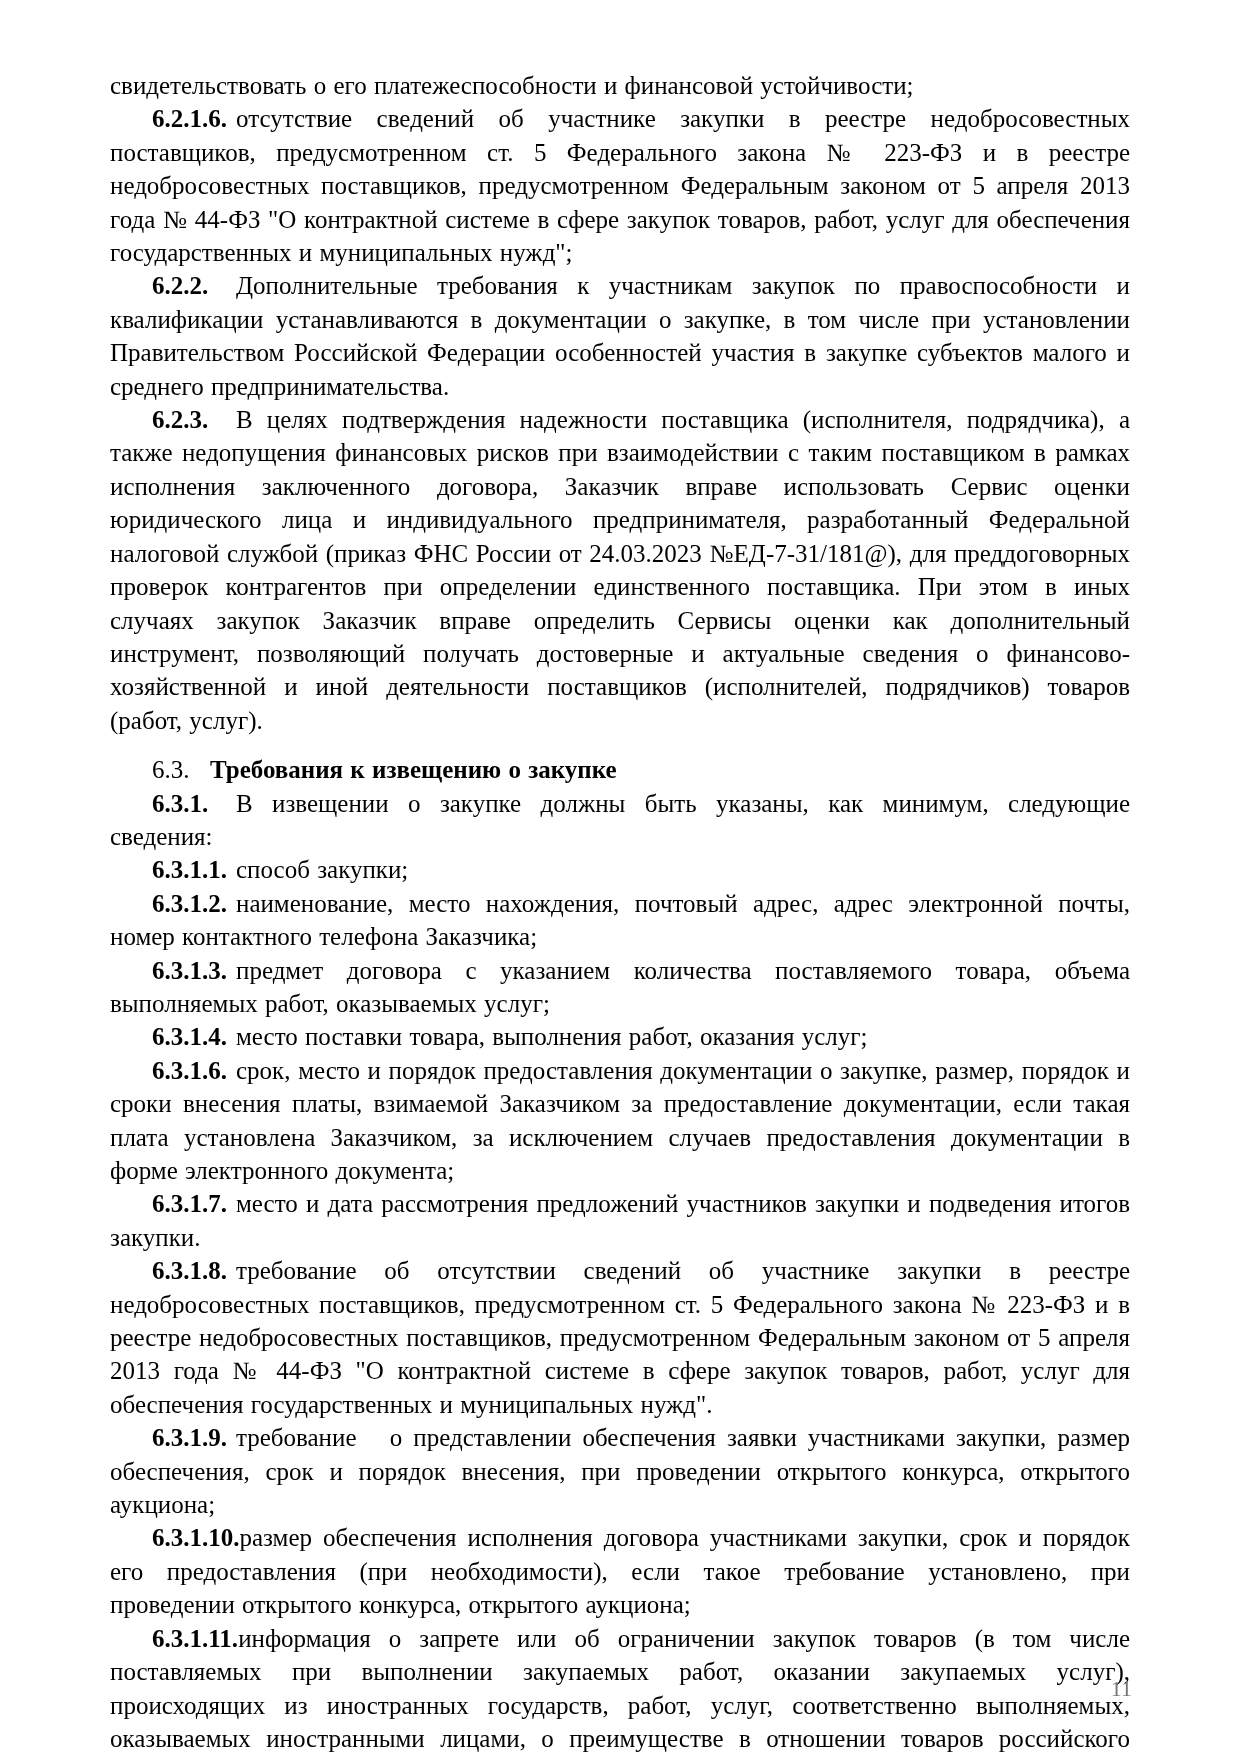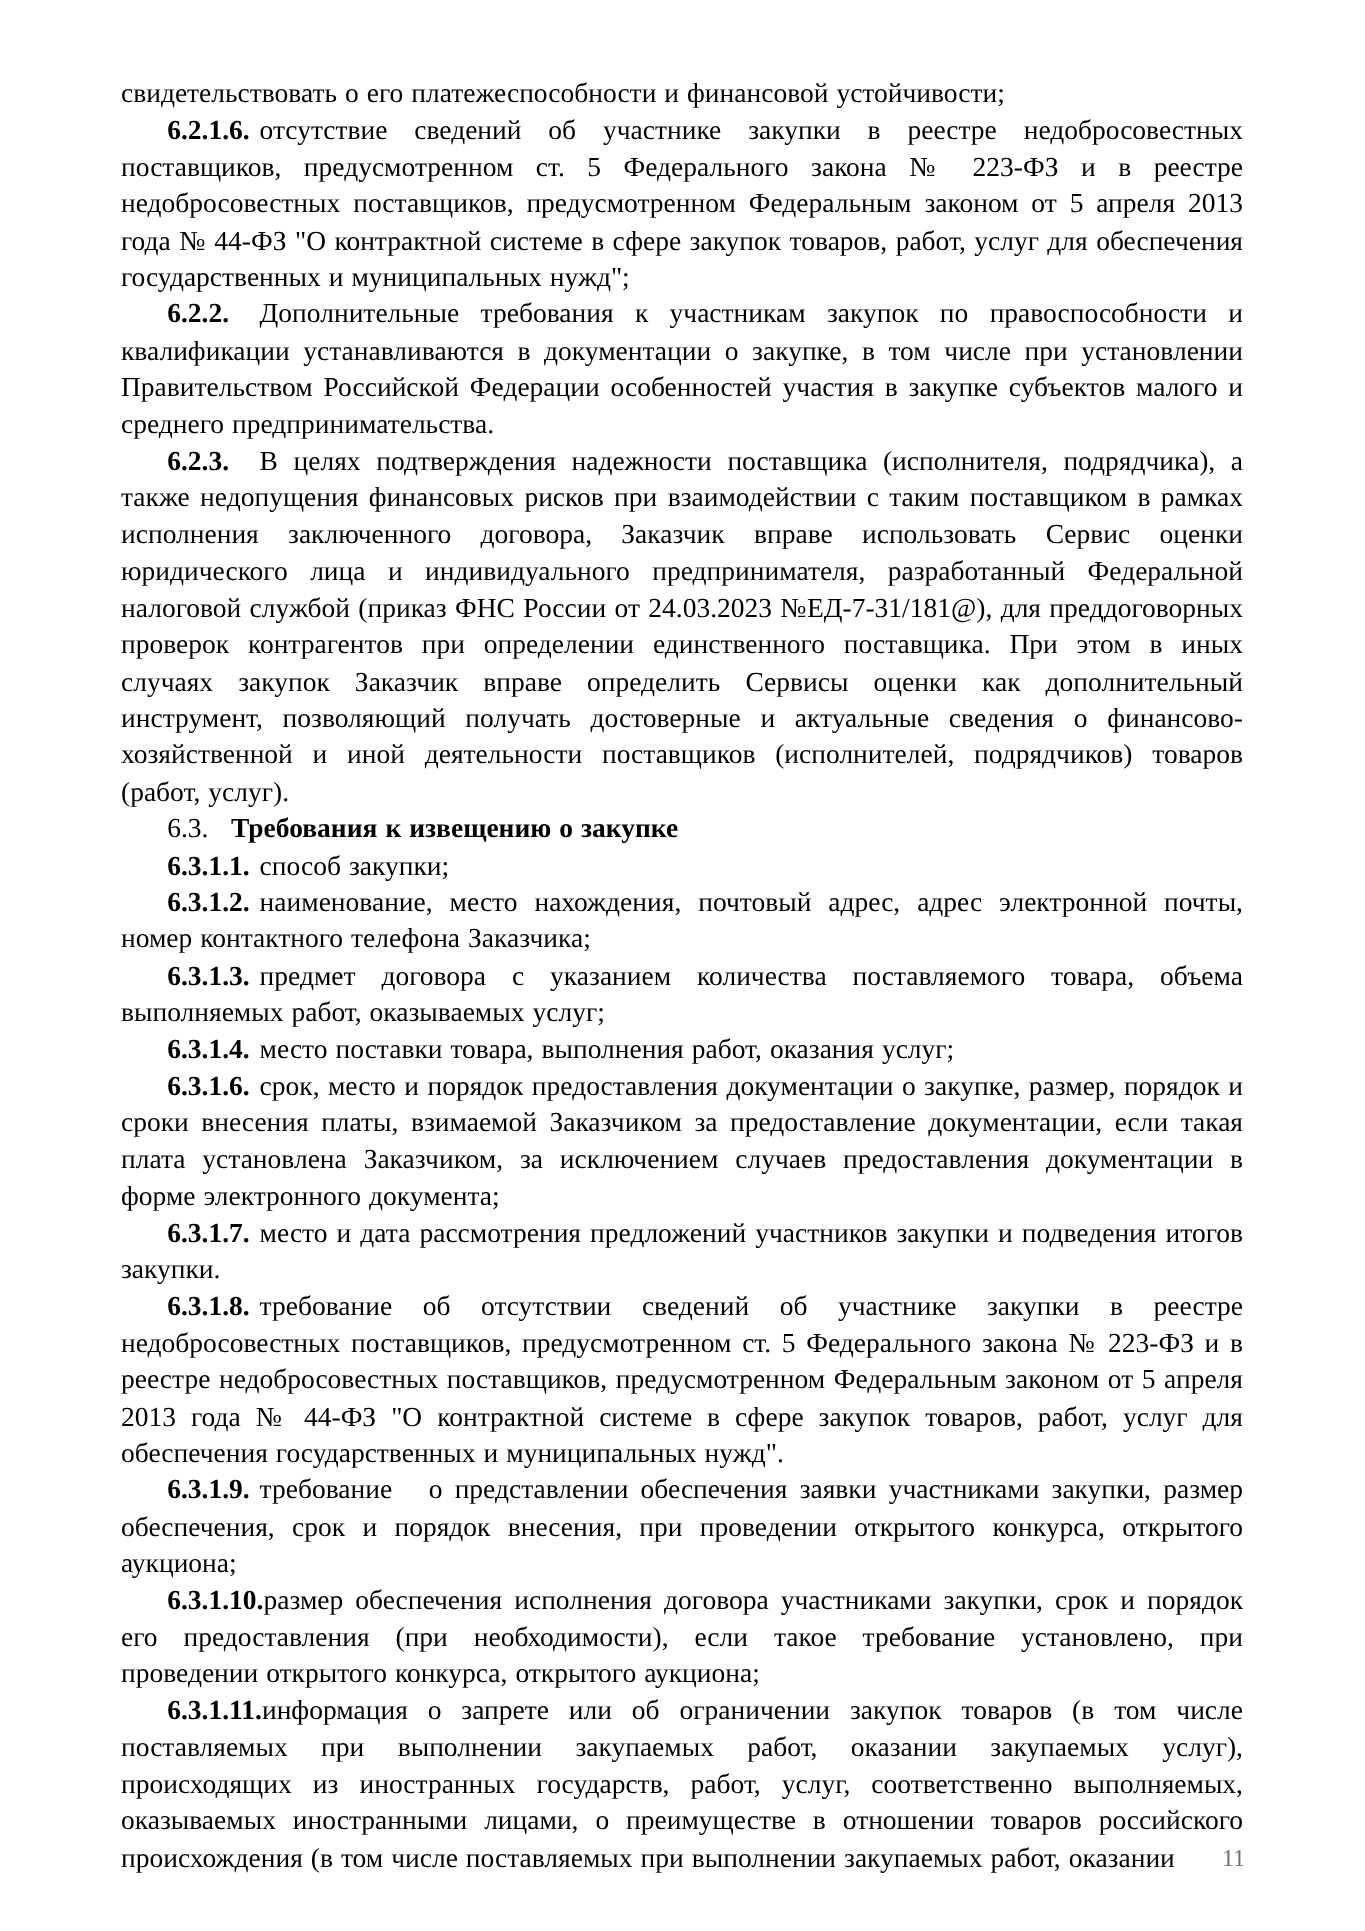--- a/index.html
+++ b/index.html
@@ -45,20 +45,21 @@
     min-width: 84px;
     text-indent: 0;
     font-weight: bold;
   }
   p.para.heading {
     font-weight: bold;
   }
   p.para.heading .num {
     font-weight: normal;
     min-width: 58px;
+    margin-top: 16px;
   }
   .footer {
     position: absolute;
     left: 110px;
     top: 1676px;
     width: 1022px;
     text-align: right;
     font-size: 22px;
     line-height: 26px;
     color: #737373;
@@ -67,20 +68,21 @@
 </head>
 <body>
 
 <div class="page">
   <div class="content">
       <p class="para noindent"><span>свидетельствовать о его платежеспособности и финансовой устойчивости;</span></p>
       <p class="para"><span class="num">6.2.1.6.</span><span>отсутствие сведений об участнике закупки в реестре недобросовестных поставщиков, предусмотренном ст. 5 Федерального закона № 223-ФЗ и в реестре недобросовестных поставщиков, предусмотренном Федеральным законом от 5 апреля 2013 года № 44-ФЗ "О контрактной системе в сфере закупок товаров, работ, услуг для обеспечения государственных и муниципальных нужд";</span></p>
       <p class="para"><span class="num">6.2.2.</span><span>Дополнительные требования к участникам закупок по правоспособности и квалификации устанавливаются в документации о закупке, в том числе при установлении Правительством Российской Федерации особенностей участия в закупке субъектов малого и среднего предпринимательства.</span></p>
       <p class="para"><span class="num">6.2.3.</span><span>В целях подтверждения надежности поставщика (исполнителя, подрядчика), а также недопущения финансовых рисков при взаимодействии с таким поставщиком в рамках исполнения заключенного договора, Заказчик вправе использовать Сервис оценки юридического лица и индивидуального предпринимателя, разработанный Федеральной налоговой службой (приказ ФНС России от 24.03.2023 №ЕД-7-31/181@), для преддоговорных проверок контрагентов при определении единственного поставщика. При этом в иных случаях закупок Заказчик вправе определить Сервисы оценки как дополнительный инструмент, позволяющий получать достоверные и актуальные сведения о финансово-хозяйственной и иной деятельности поставщиков (исполнителей, подрядчиков) товаров (работ, услуг).</span></p>
       <p class="para heading"><span class="num">6.3.</span><span>Требования к извещению о закупке</span></p>
+      <p class="para"><span class="num">6.3.1.</span><span>В извещении о закупке должны быть указаны, как минимум, следующие сведения:</span></p>
       <p class="para"><span class="num">6.3.1.1.</span><span>способ закупки;</span></p>
       <p class="para"><span class="num">6.3.1.2.</span><span>наименование, место нахождения, почтовый адрес, адрес электронной почты, номер контактного телефона Заказчика;</span></p>
       <p class="para"><span class="num">6.3.1.3.</span><span>предмет договора с указанием количества поставляемого товара, объема выполняемых работ, оказываемых услуг;</span></p>
       <p class="para"><span class="num">6.3.1.4.</span><span>место поставки товара, выполнения работ, оказания услуг;</span></p>
       <p class="para"><span class="num">6.3.1.6.</span><span>срок, место и порядок предоставления документации о закупке, размер, порядок и сроки внесения платы, взимаемой Заказчиком за предоставление документации, если такая плата установлена Заказчиком, за исключением случаев предоставления документации в форме электронного документа;</span></p>
       <p class="para"><span class="num">6.3.1.7.</span><span>место и дата рассмотрения предложений участников закупки и подведения итогов закупки.</span></p>
       <p class="para"><span class="num">6.3.1.8.</span><span>требование об отсутствии сведений об участнике закупки в реестре недобросовестных поставщиков, предусмотренном ст. 5 Федерального закона № 223-ФЗ и в реестре недобросовестных поставщиков, предусмотренном Федеральным законом от 5 апреля 2013 года № 44-ФЗ "О контрактной системе в сфере закупок товаров, работ, услуг для обеспечения государственных и муниципальных нужд".</span></p>
       <p class="para"><span class="num">6.3.1.9.</span><span>требование &nbsp;&nbsp;о представлении обеспечения заявки участниками закупки, размер обеспечения, срок и порядок внесения, при проведении открытого конкурса, открытого аукциона;</span></p>
       <p class="para"><span class="num">6.3.1.10.</span><span>размер обеспечения исполнения договора участниками закупки, срок и порядок его предоставления (при необходимости), если такое требование установлено, при проведении открытого конкурса, открытого аукциона;</span></p>
       <p class="para"><span class="num">6.3.1.11.</span><span>информация о запрете или об ограничении закупок товаров (в том числе поставляемых при выполнении закупаемых работ, оказании закупаемых услуг), происходящих из иностранных государств, работ, услуг, соответственно выполняемых, оказываемых иностранными лицами, о преимуществе в отношении товаров российского происхождения (в том числе поставляемых при выполнении закупаемых работ, оказании</span></p>

